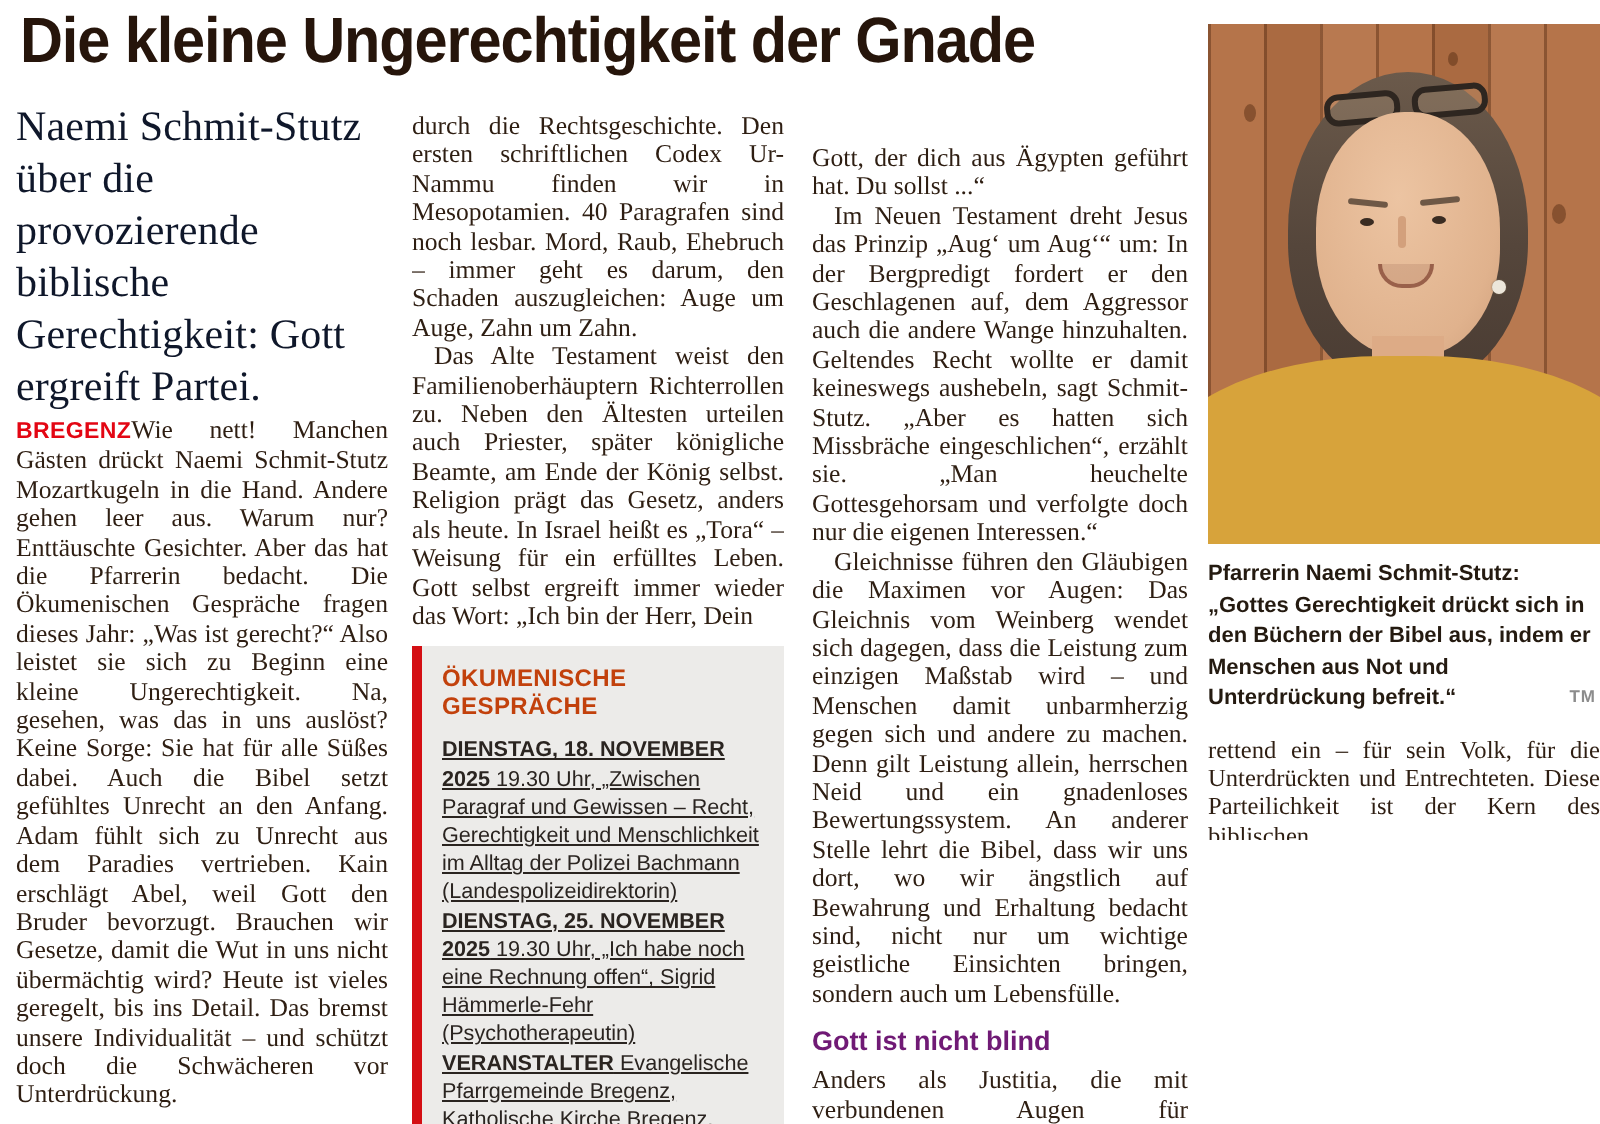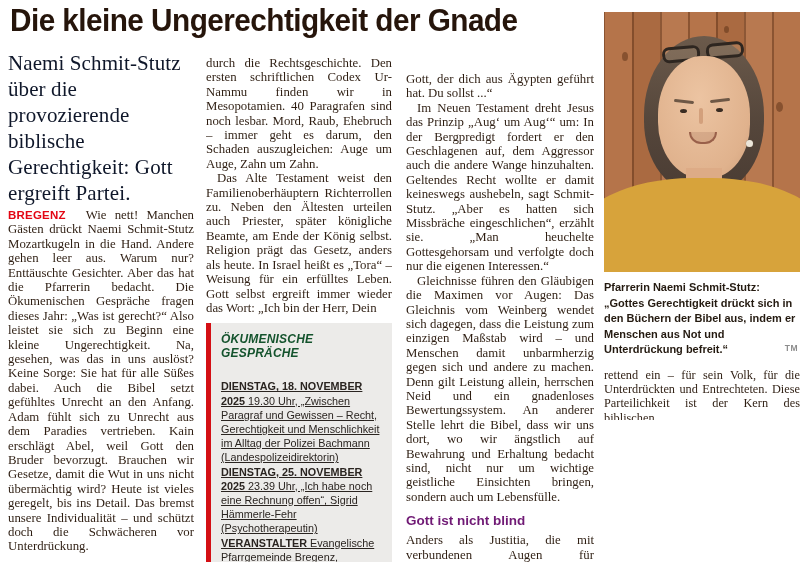--- a/index.html
+++ b/index.html
@@ -29,38 +29,37 @@
     font-size:21px; line-height:26px; color:#0f172a;
     margin-bottom:2px; letter-spacing:0.1px;
   }
   .body {
     font-size:12.8px; line-height:14.4px; text-align:justify;
     color:#2e1e12; hyphens:auto;
   }
   .body + .body.ind { text-indent:11px; }
   .dateline {
     color:#e30613; font-family:"Liberation Sans", sans-serif;
-    font-weight:700; font-size:11.5px; letter-spacing:0.2px; margin-right:20px;
+    font-weight:700; font-size:11.5px; letter-spacing:0.2px; margin-right:0;
   }
   .subhead {
     font-family:"Liberation Sans", sans-serif; font-weight:700;
     font-size:13.5px; color:#701a75; margin:9px 0 5px 0;
   }
   .sig { font-family:"Liberation Sans", sans-serif; font-weight:700; font-size:11.5px; color:#241409; }
 
   
   .infobox {
     margin-top:8px; background:#ecebe9; border-left:5px solid #d40f14;
     padding:9px 8px 8px 10px; height:240px; overflow:hidden;
     font-family:"Liberation Sans", sans-serif;
   }
   .infobox-title {
-    color:#14532d; font-weight:700; font-size:12px; letter-spacing:0.2px;
-    margin-bottom:19px;
-    font-style:italic;
+    color:#c2410c; font-weight:700; font-size:12px; letter-spacing:0.2px;
+    margin-bottom:8px;
   }
   .infobox .event, .infobox .organizer {
     font-size:10.8px; line-height:14.2px; color:#2a2420;text-decoration:underline;
   }
   .infobox .b { font-weight:700; }
 
   
   .photo {
     position:relative; width:196px; height:260px; overflow:hidden;
     background:
@@ -134,21 +133,21 @@
   <div class="col col2">
     <p class="body">durch die Rechtsgeschichte. Den ersten schriftlichen Codex Ur-Nammu finden wir in Mesopotamien. 40 Paragrafen sind noch lesbar. Mord, Raub, Ehebruch – immer geht es darum, den Schaden auszugleichen: Auge um Auge, Zahn um Zahn.</p>
     <p class="body ind">Das Alte Testament weist den Familienoberhäuptern Richterrollen zu. Neben den Ältesten urteilen auch Priester, später königliche Beamte, am Ende der König selbst. Religion prägt das Gesetz, anders als heute. In Israel heißt es „Tora“ – Weisung für ein erfülltes Leben. Gott selbst ergreift immer wieder das Wort: „Ich bin der Herr, Dein</p>
 
     <div class="infobox">
       <div class="infobox-title">ÖKUMENISCHE GESPRÄCHE</div>
       <div class="event">
         <span class="b">DIENSTAG, 18. NOVEMBER 2025</span><span> 19.30 Uhr, „Zwischen Paragraf und Gewissen – Recht, Gerechtigkeit und Menschlichkeit im Alltag der Polizei Bachmann (Landespolizeidirektorin)</span>
       </div>
       <div class="event">
-        <span class="b">DIENSTAG, 25. NOVEMBER 2025</span><span> 23.39 Uhr, „Ich habe noch eine Rechnung offen“, Sigrid Hämmerle-Fehr (Psychotherapeutin)</span>
+        <span class="b">DIENSTAG, 25. NOVEMBER 2025</span><span> 19.30 Uhr, „Ich habe noch eine Rechnung offen“, Sigrid Hämmerle-Fehr (Psychotherapeutin)</span>
       </div>
       <div class="organizer">
         <span class="b">VERANSTALTER</span><span> Evangelische Pfarrgemeinde Bregenz, Katholische Kirche Bregenz, Ökumenisches Bildungswerk Bregenz, Vorarlberger Nachrichten. Der Eintritt ist frei, freiwillige Spenden willkommen.</span>
       </div>
     </div>
   </div>
 
   <div class="col col3">
     <p class="body">Gott, der dich aus Ägypten geführt hat. Du sollst ...“</p>
     <p class="body ind">Im Neuen Testament dreht Jesus das Prinzip „Aug‘ um Aug‘“ um: In der Bergpredigt fordert er den Geschlagenen auf, dem Aggressor auch die andere Wange hinzuhalten. Geltendes Recht wollte er damit keineswegs aushebeln, sagt Schmit-Stutz. „Aber es hatten sich Missbräche eingeschlichen“, erzählt sie. „Man heuchelte Gottesgehorsam und verfolgte doch nur die eigenen Interessen.“</p>

